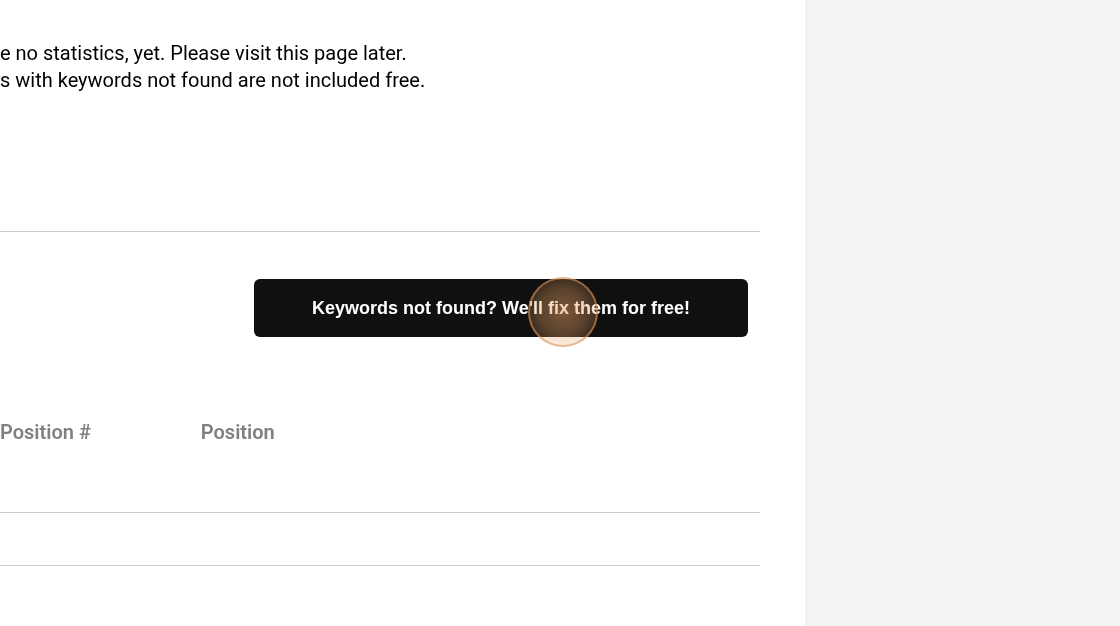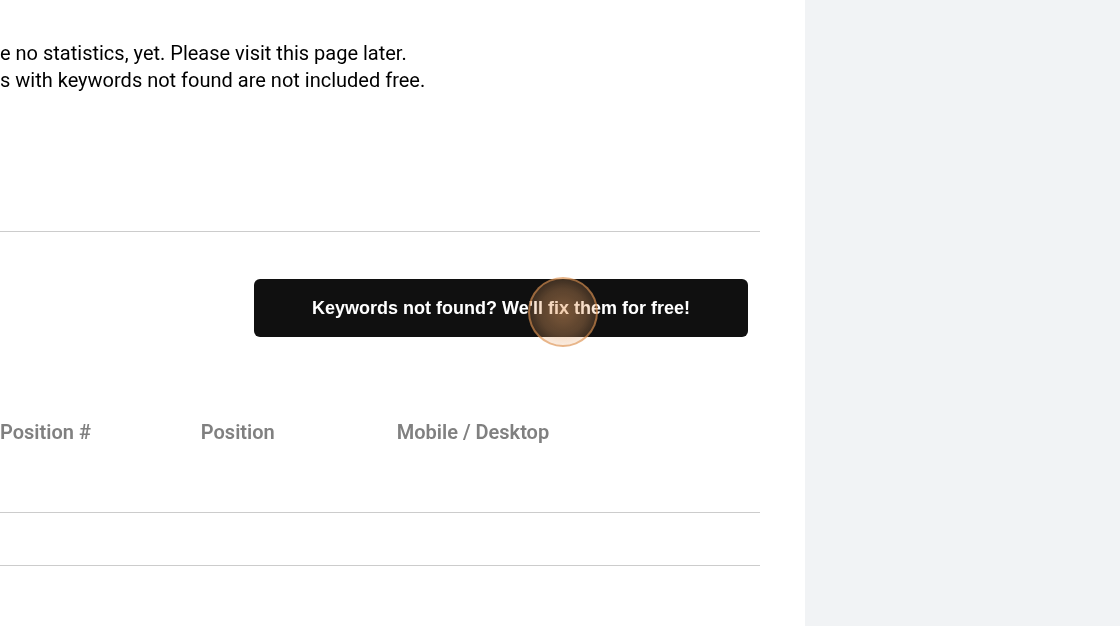--- a/index.html
+++ b/index.html
@@ -149,21 +149,20 @@
 
   <div class="divider-1"></div>
 
   <button class="cta-button">
     <span>Keywords not found? We'll fix them for free!</span>
   </button>
 
   <div class="table-headers">
     <div class="table-header header-position">Position #</div>
     <div class="table-header header-keyword">Position</div>
-    <div class="table-header header-device">Mobile / Desktop</div>
   </div>
 
   <div class="divider-2"></div>
   <div class="divider-3"></div>
 
 </div>
 
 <div class="right-panel">
   <div class="right-panel-inner"></div>
 </div>

